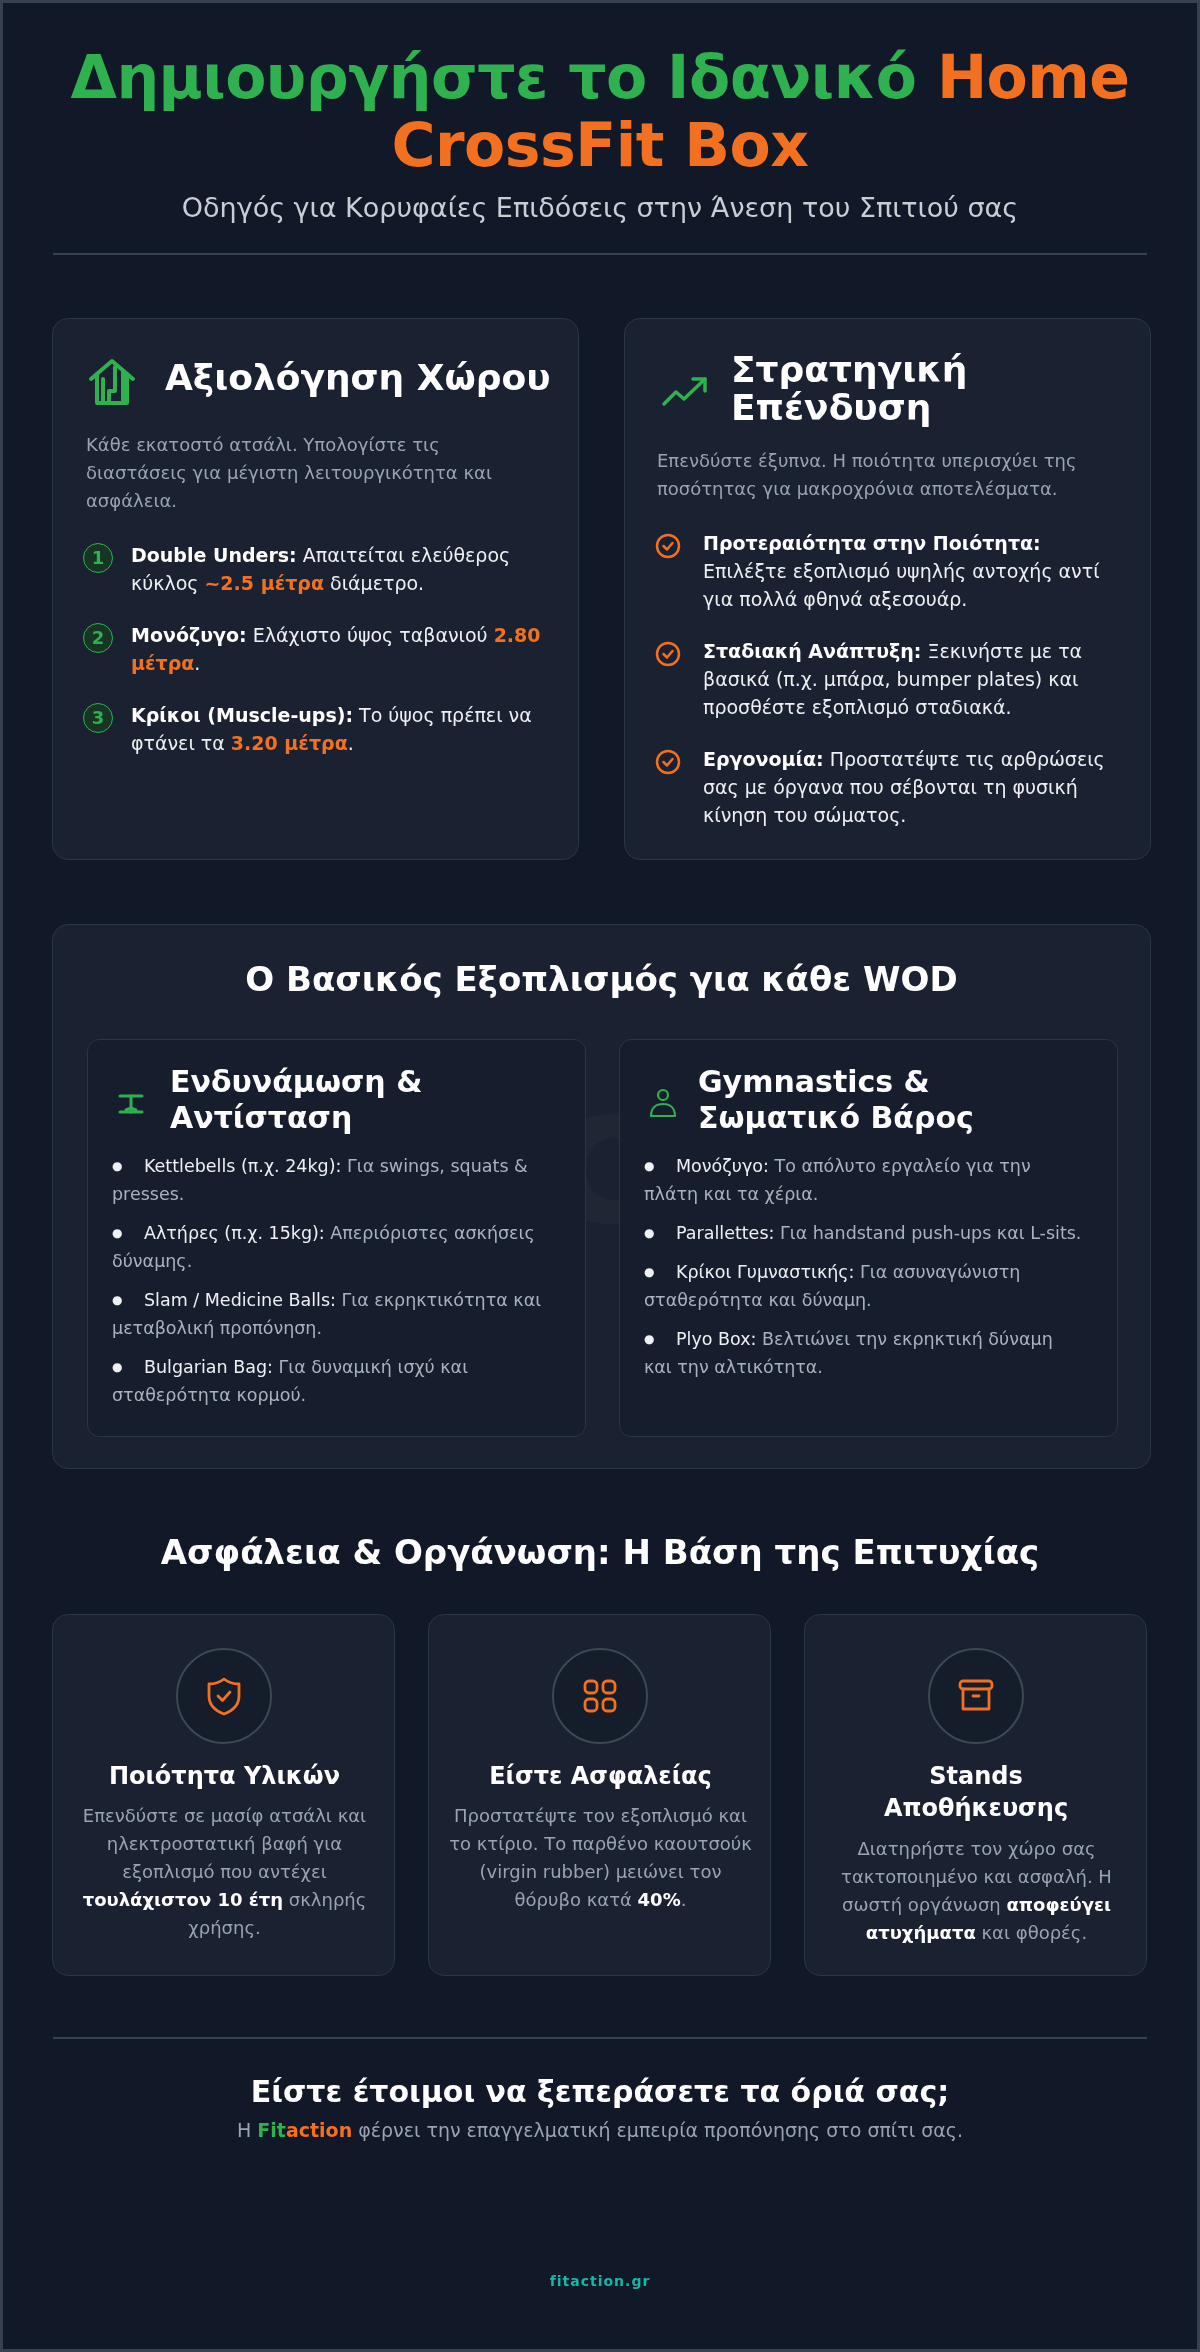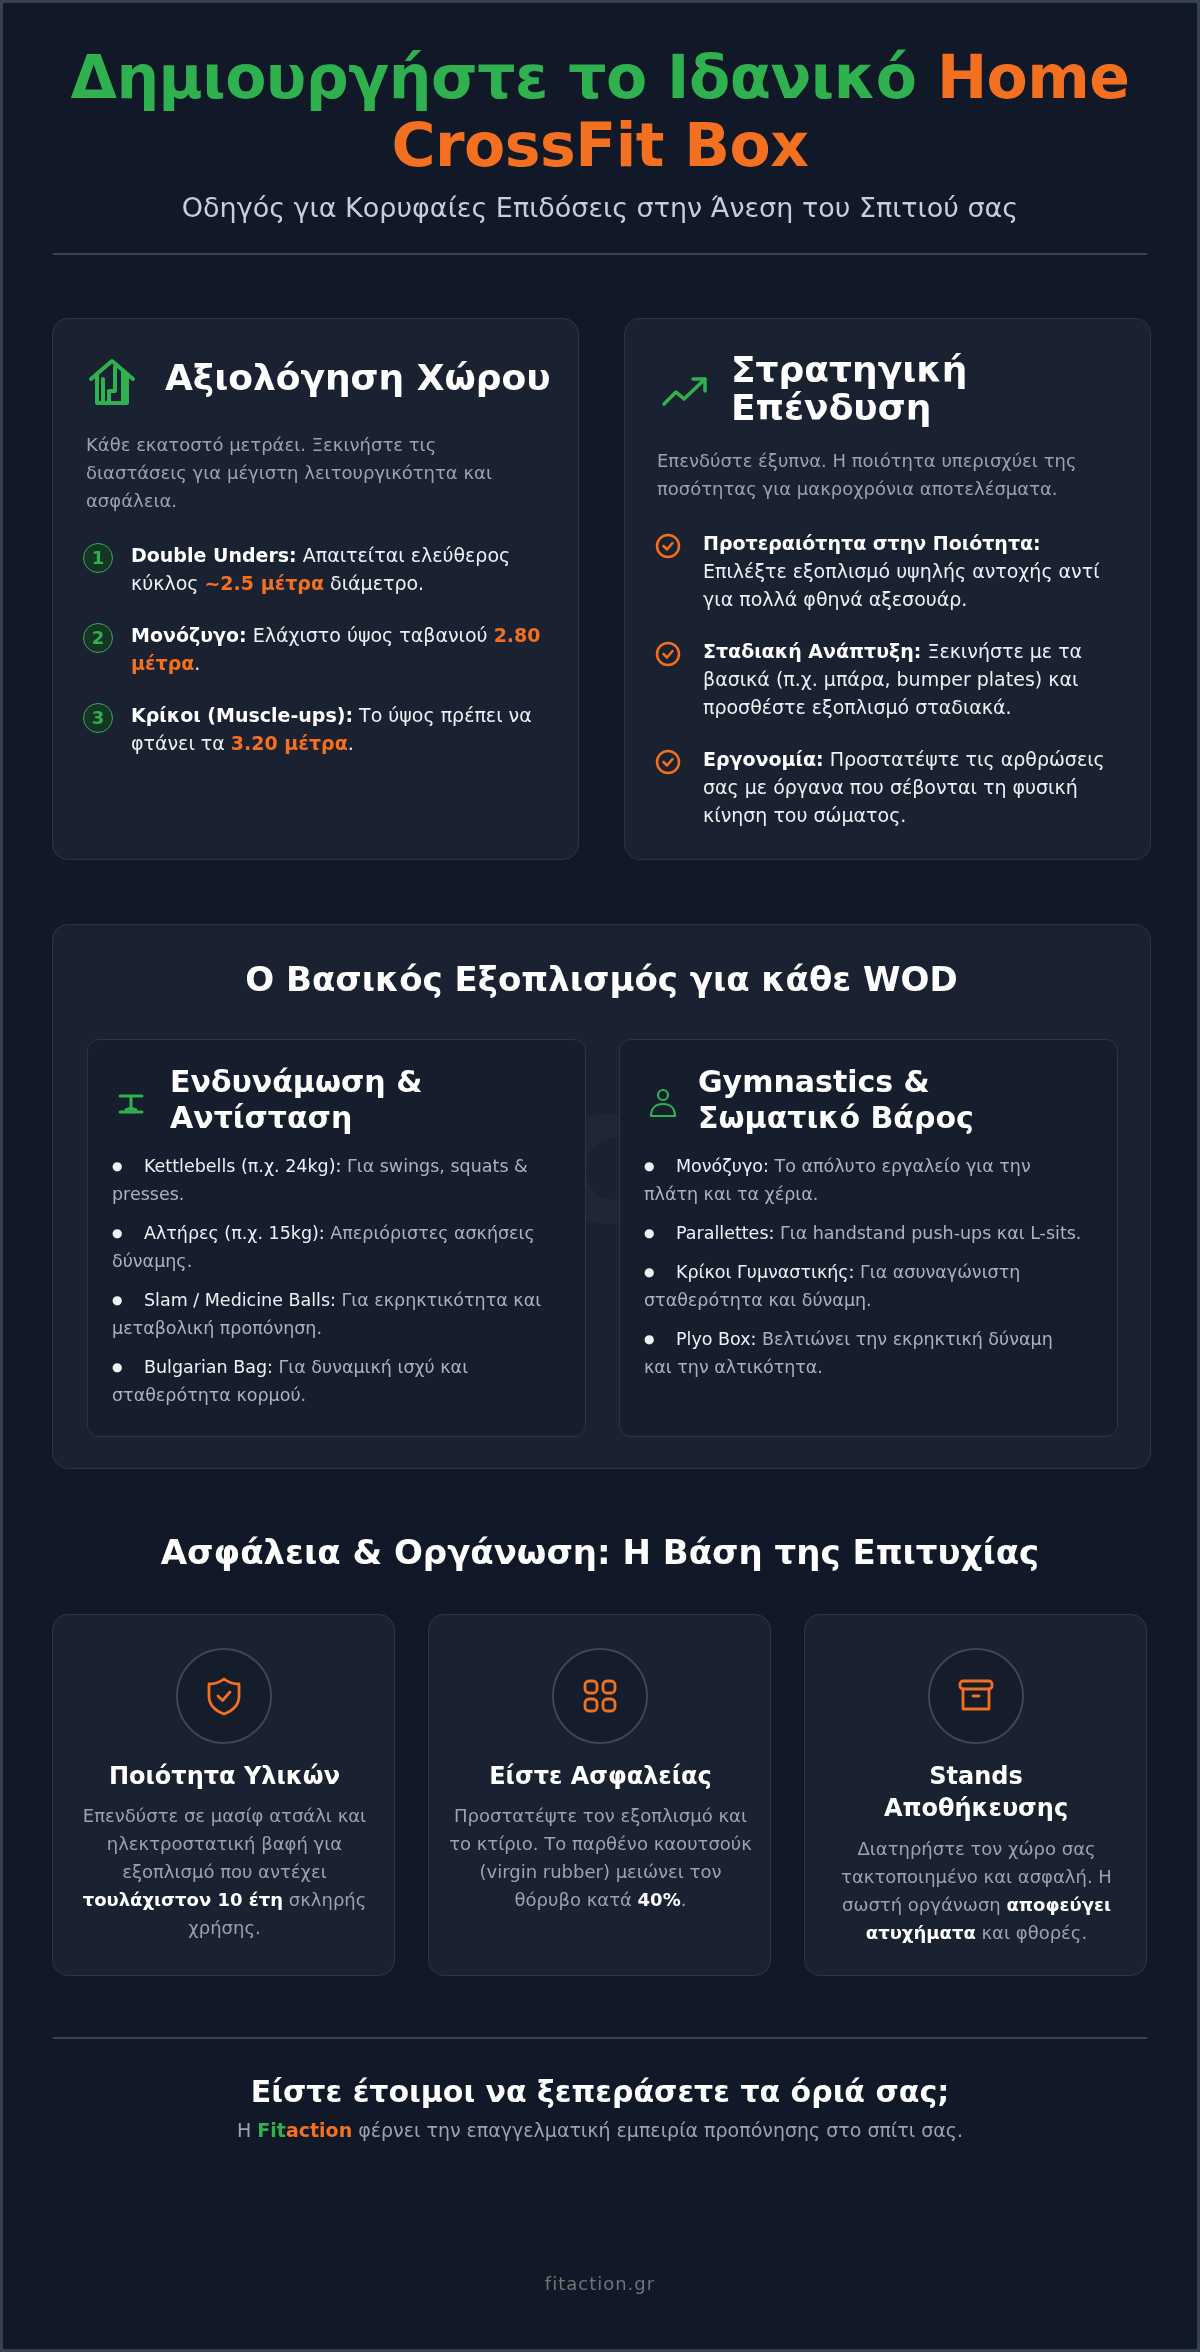--- a/index.html
+++ b/index.html
@@ -75,21 +75,21 @@
     .cta-title { position: absolute; left: 0; top: 2070px; width: 100%; text-align: center; font-weight: bold; color: #fff; font-size: 30px; line-height: 38px; }
     .cta-sub { position: absolute; left: 0; top: 2114px; width: 100%; text-align: center; font-size: 19px; line-height: 26px; color: #9aa3af; }
     .cta-sub .fit { color: #2fb14f; font-weight: bold; }
     .cta-sub .action { color: #f37021; font-weight: bold; }
     .cta-btn {
       position: absolute; left: 305px; top: 2173px; width: 585px; height: 72px; border-radius: 8px;
       background: linear-gradient(90deg, #1f73bb 0%, #2a9a8a 45%, #2fb14f 100%);
       color: #fff; font-weight: bold; font-size: 23px; line-height: 72px; text-align: center;
       border: none; letter-spacing: 0.3px; box-shadow: 0 6px 16px rgba(0,0,0,0.35);
     }
-    .footer-link { position: absolute; left: 0; top: 2270px; width: 100%; text-align: center; font-weight: normal; color: #737373; font-size: 18px; letter-spacing: 1px; text-decoration: none; }
+    .footer-link { position: absolute; left: 0; top: 2270px; width: 100%; text-align: center; font-weight: bold; color: #14b8a6; font-size: 14px; letter-spacing: 1px; text-decoration: none; }
   </style>
 </head>
 <body>
 
 <div class="page">
 
   <div class="header">
     <h1 class="title">
       <span class="green">Δημιουργήστε το Ιδανικό </span><span class="orange">Home</span><br>
       <span class="orange">CrossFit Box</span>
@@ -102,21 +102,21 @@
     <span style="position:absolute; left:34px; top:38px; width:50px; height:50px;">
       <svg viewBox="0 0 50 50" width="50" height="50" fill="none" stroke="#2fb14f" stroke-width="4" stroke-linecap="round" stroke-linejoin="round">
         <path d="M4 22 L25 4 L46 22"></path>
         <path d="M10 17 V46 H40 V17"></path>
         <path d="M16 46 V22"></path>
         <path d="M22 46 V34 H28 V10"></path>
         <path d="M36 14 V46"></path>
       </svg>
     </span>
     <div class="card-title" style="left:112px; top:40px;">Αξιολόγηση Χώρου</div>
-    <div class="card-desc" style="left:33px; top:112px; width:450px;">Κάθε εκατοστό μετράει. Ξεκινήστε τις διαστάσεις για μέγιστη λειτουργικότητα και ασφάλεια.</div>
+    <div class="card-desc" style="left:33px; top:112px; width:450px;">Κάθε εκατοστό ατσάλι. Υπολογίστε τις διαστάσεις για μέγιστη λειτουργικότητα και ασφάλεια.</div>
 
     <div class="num-item" style="top:222px;">
       <div class="num-badge">1</div>
       <div class="num-text"><span class="b">Double Unders:</span><span> Απαιτείται ελεύθερος κύκλος </span><span class="o">~2.5 μέτρα</span><span> διάμετρο.</span></div>
     </div>
     <div class="num-item" style="top:302px;">
       <div class="num-badge">2</div>
       <div class="num-text"><span class="b">Μονόζυγο:</span><span> Ελάχιστο ύψος ταβανιού </span><span class="o">2.80 μέτρα</span><span>.</span></div>
     </div>
     <div class="num-item" style="top:382px;">

